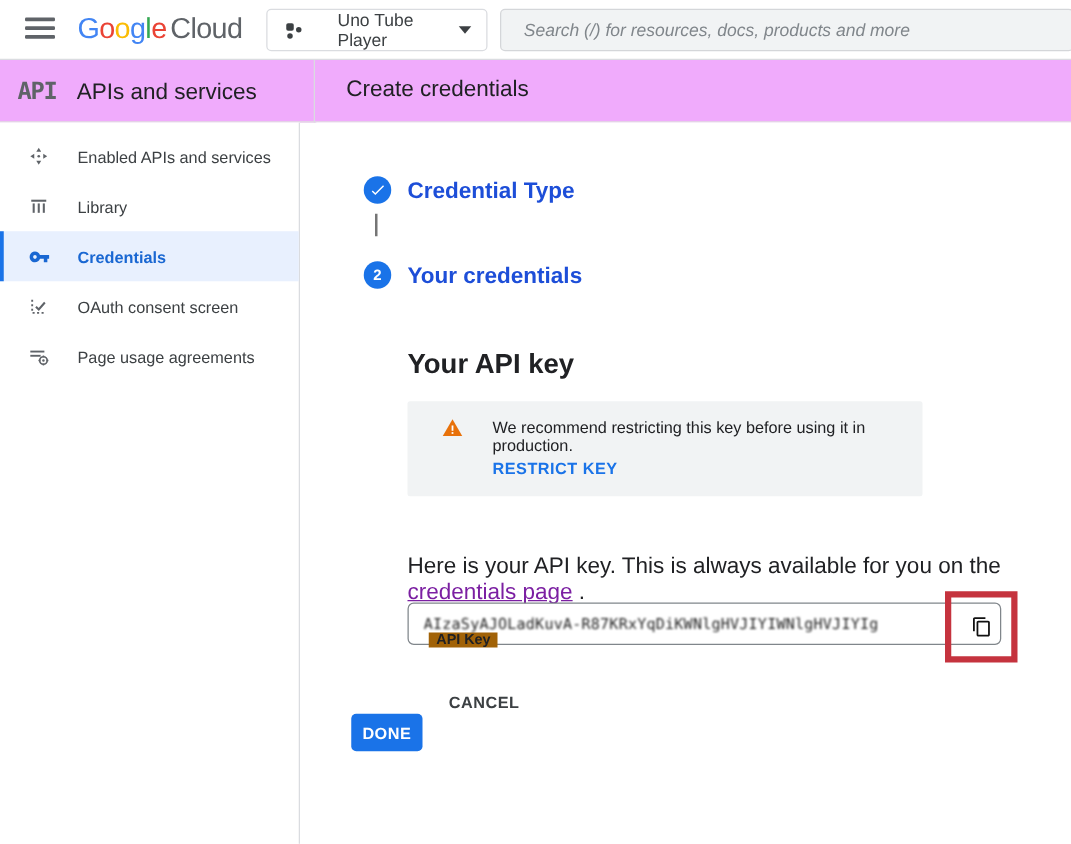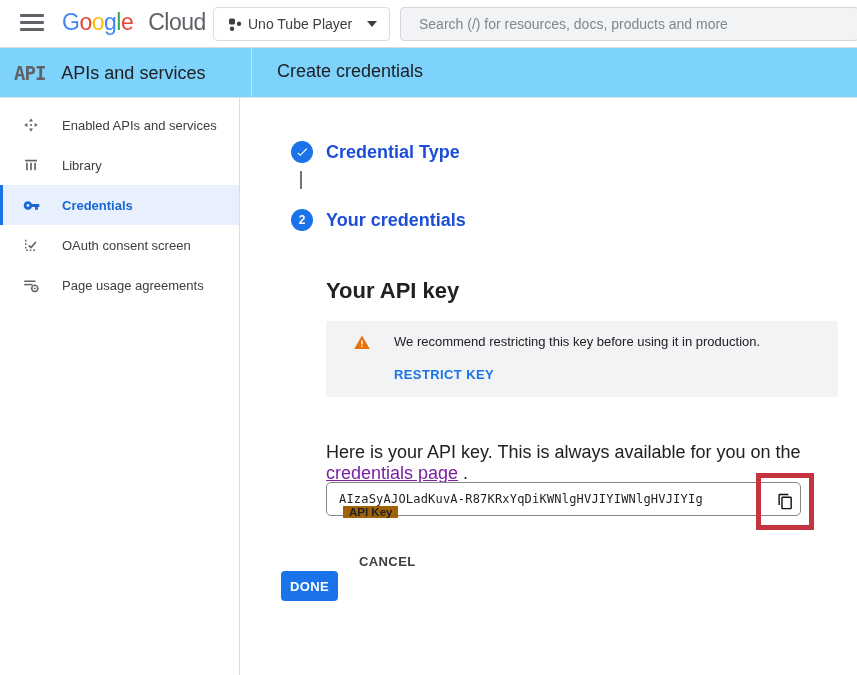--- a/index.html
+++ b/index.html
@@ -10,37 +10,37 @@
   .topbar { position:absolute; left:0; top:0; width:857px; height:48px;
     background:#fff; border-bottom:1px solid #dadce0; }
   .hamburger { position:absolute; left:20px; top:14px; width:24px; height:20px;
     cursor:pointer; }
   .hamburger span { display:block; width:24px; height:3px; background:#5f6368;
     margin-bottom:4px; border-radius:1px; }
   .logo { position:absolute; left:62px; top:9px; font-size:23px; letter-spacing:-0.5px; }
   .logo .gl { font-weight:normal; }
   .gl0 { color:#4285F4; } .gl1 { color:#EA4335; } .gl2 { color:#FBBC04; }
   .gl3 { color:#4285F4; } .gl4 { color:#34A853; } .gl5 { color:#EA4335; }
-  .logo .cloud { color:#5f6368; margin-left:15px; }
+  .logo .cloud { color:#5f6368; margin-left:3px; }
   .project-btn { position:absolute; left:213px; top:7px; width:177px; height:34px;
     border:1px solid #dadce0; border-radius:4px; background:#fff; display:flex;
     align-items:center; padding:0 12px; cursor:pointer; }
-  .project-btn .label { font-size:14px; color:#3c4043; margin:0 10px 0 6px; flex:1; }
+  .project-btn .label { font-size:14px; color:#3c4043; margin:0 10px 0 28px; flex:1; }
   .caret { width:0; height:0; border-left:5px solid transparent;
     border-right:5px solid transparent; border-top:6px solid #3c4043; }
   .searchbox { position:absolute; left:400px; top:7px; right:-2px; height:34px;
     background:#f1f3f4; border:1px solid #d4d6d9; border-radius:4px; }
   .searchbox input { width:100%; height:100%; background:transparent; border:none;
     outline:none; padding:0 18px; font-size:14px; color:#5f6368;
-    font-family:"Liberation Sans", sans-serif; }
+    font-family:"Liberation Sans", sans-serif;font-style:italic; }
   .searchbox input::placeholder { color:#80868b; opacity:1; }
 
   
   .header-row { position:absolute; left:0; top:48px; width:857px; height:50px;
-    border-bottom:1px solid #e0e0e0; background:#7dd3fc; }
+    border-bottom:1px solid #e0e0e0; background:#f0abfc; }
   .sidebar-header { position:absolute; left:0; top:0; width:252px; height:50px;
     border-right:1px solid #dadce0; display:flex; align-items:center; }
   .api-glyph { font-family:"DejaVu Sans Mono", monospace; font-weight:bold;
     font-size:19px; color:#5f6368; margin-left:14px; letter-spacing:-1px; }
   .sidebar-title { font-size:18px; color:#202124; margin-left:16px; }
   .page-title { position:absolute; left:277px; top:13px; font-size:18px; color:#202124; }
 
   
   .sidebar { position:absolute; left:0; top:98px; width:240px; height:577px;
     background:#fff; border-right:1px solid #dadce0; padding-top:7px; }
@@ -59,21 +59,21 @@
     justify-content:center; }
   .step1-circle { left:38px; top:43px; }
   .step2-circle { left:38px; top:111px; font-size:12px; font-weight:bold; }
   .step-label { position:absolute; left:73px; font-size:18px; font-weight:bold; color:#1d4ed8; }
   .step1-label { top:44px; }
   .step2-label { top:112px; }
   .step-connector { position:absolute; left:47px; top:73px; width:2px; height:18px;
     background:#757575; }
   .section-title { position:absolute; left:73px; top:180px; font-size:22px;
     font-weight:bold; color:#202124; }
-  .warning-box { position:absolute; left:73px; top:223px; width:512px; height:76px;
+  .warning-box { position:absolute; left:73px; top:223px; width:412px; height:76px;
     background:#f1f3f4; border-radius:2px; }
   .warn-icon { position:absolute; left:27px; top:13px; }
   .warn-text { position:absolute; left:68px; top:13px; font-size:13px; color:#202124; }
   .restrict-btn { position:absolute; left:68px; top:46px; font-size:13px;
     font-weight:bold; color:#1a73e8; letter-spacing:0.4px; cursor:pointer;text-align:center; }
   .key-sentence { position:absolute; left:73px; top:344px; font-size:18px;
     color:#202124; width:520px; }
   .key-sentence a { color:#7b1fa2; text-decoration:underline; cursor:pointer; }
   .key-field { position:absolute; left:73px; top:384px; width:475px; height:34px;
     border:1px solid #80868b; border-radius:5px; background:#fff; }

